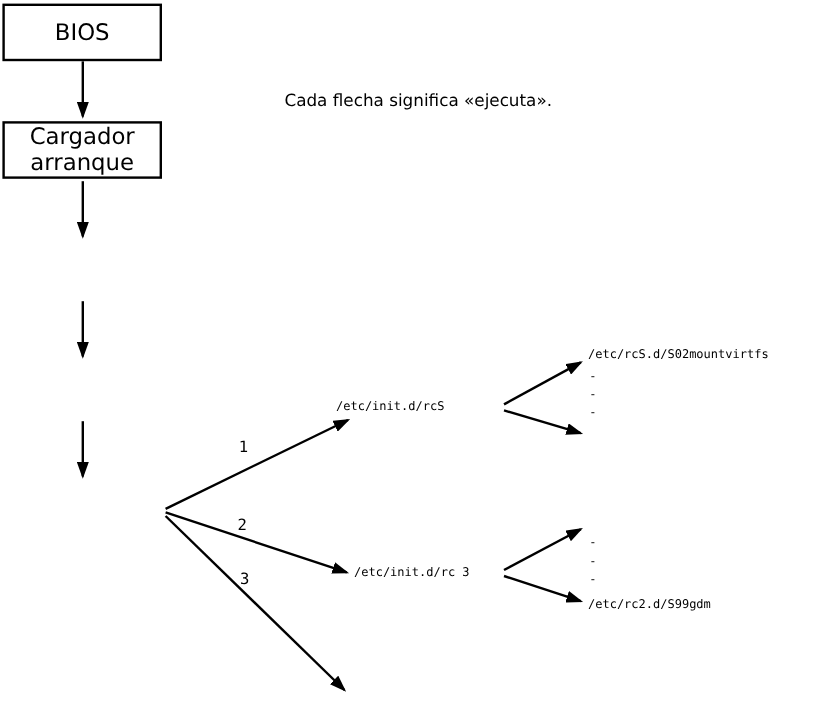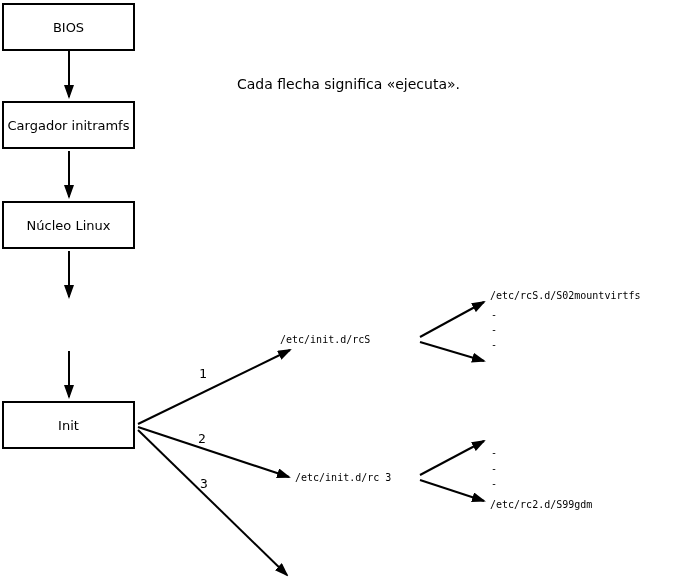--- a/index.html
+++ b/index.html
@@ -25,21 +25,21 @@
     position: absolute;
     left: 2px;
     width: 133px;
     height: 48px;
     border: 2px solid #000000;
     box-sizing: border-box;
     background: #ffffff;
     display: flex;
     align-items: center;
     justify-content: center;
-    font-size: 13px;
+    font-size: 19px;
     text-align: center;
   }
   .note {
     position: absolute;
     left: 237px;
     top: 76px;
     font-size: 14px;
     white-space: nowrap;
   }
   .mono {
@@ -79,27 +79,21 @@
       <line x1="420" y1="342" x2="484" y2="361" marker-end="url(#ah)"></line>
       <line x1="420" y1="475" x2="484" y2="441" marker-end="url(#ah)"></line>
       <line x1="420" y1="480" x2="484" y2="501" marker-end="url(#ah)"></line>
     </g>
   </svg>
 
   <div class="flowbox" style="top:3px">
       <span>BIOS</span>
     </div>
   <div class="flowbox" style="top:101px">
-      <span>Cargador initramfs</span>
-    </div>
-  <div class="flowbox" style="top:201px">
-      <span>Núcleo Linux</span>
-    </div>
-  <div class="flowbox" style="top:401px">
-      <span>Init</span>
+      <span>Cargador arranque</span>
     </div>
 
   <div class="note">Cada flecha significa «ejecuta».</div>
 
   <div class="num" style="left:199px;top:366px">1</div>
   <div class="num" style="left:198px;top:431px">2</div>
   <div class="num" style="left:200px;top:476px">3</div>
 
   <div class="mono" style="left:280px;top:332px">/etc/init.d/rcS</div>
   <div class="mono" style="left:295px;top:470px">/etc/init.d/rc 3</div>

